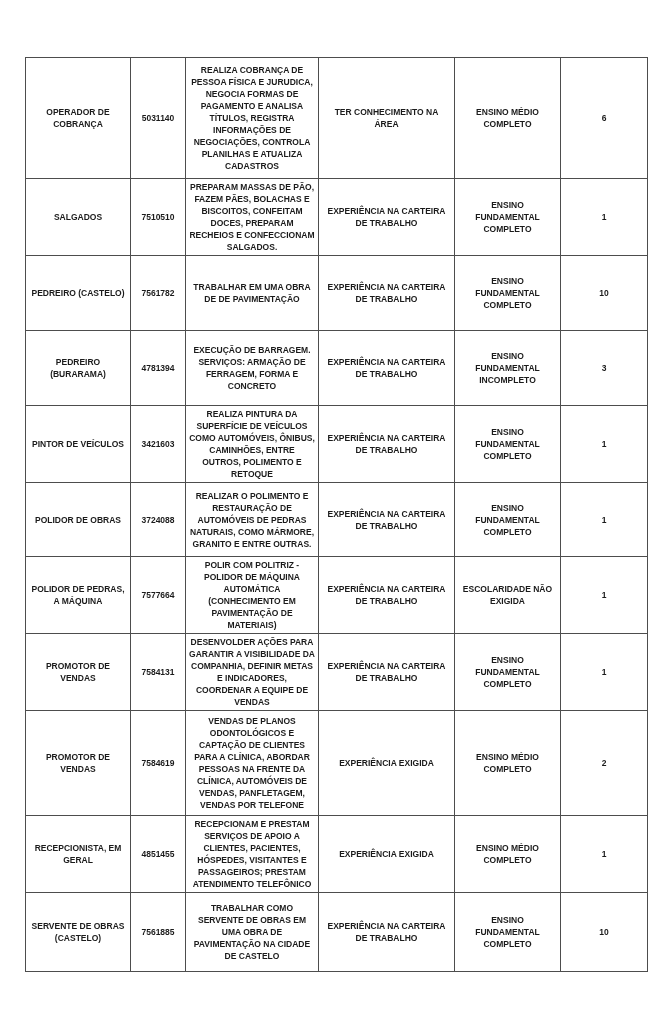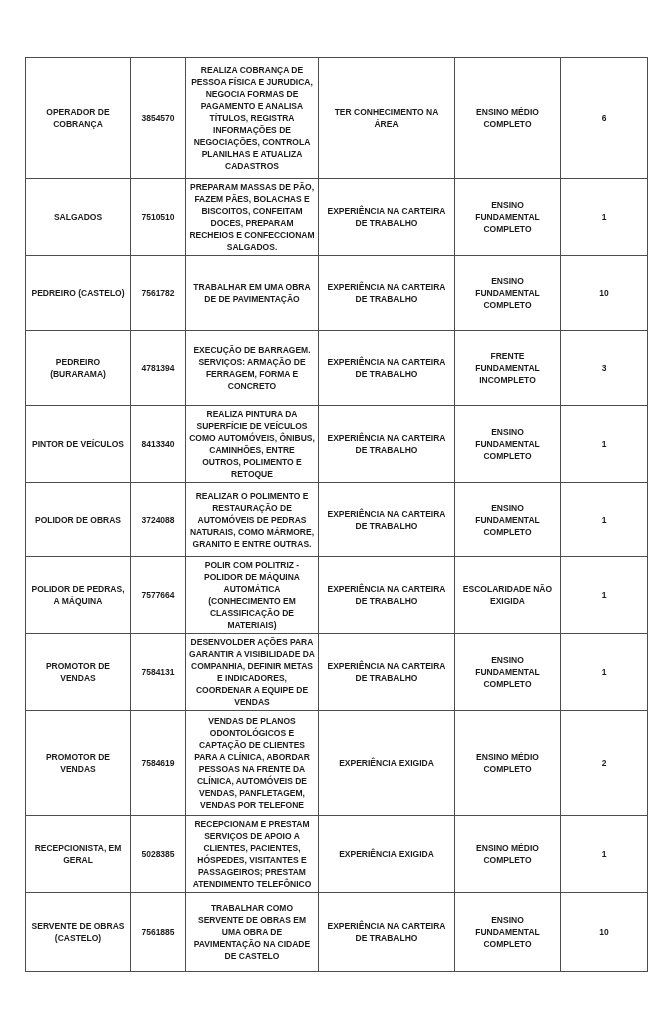--- a/index.html
+++ b/index.html
@@ -51,21 +51,21 @@
       <col class="c-occupation">
       <col class="c-code">
       <col class="c-desc">
       <col class="c-req">
       <col class="c-edu">
       <col class="c-qty">
     </colgroup>
     <tbody>
       <tr style="height:121px;">
         <td>OPERADOR DE COBRANÇA</td>
-        <td>3854570</td>
+        <td>5031140</td>
         <td>REALIZA COBRANÇA DE PESSOA FÍSICA E JURUDICA, NEGOCIA FORMAS DE PAGAMENTO E ANALISA TÍTULOS, REGISTRA INFORMAÇÕES DE NEGOCIAÇÕES, CONTROLA PLANILHAS E ATUALIZA CADASTROS</td>
         <td>TER CONHECIMENTO NA ÁREA</td>
         <td>ENSINO MÉDIO COMPLETO</td>
         <td>6</td>
       </tr>
       <tr style="height:70px;">
         <td>SALGADOS</td>
         <td>7510510</td>
         <td>PREPARAM MASSAS DE PÃO, FAZEM PÃES, BOLACHAS E BISCOITOS, CONFEITAM DOCES, PREPARAM RECHEIOS E CONFECCIONAM SALGADOS.</td>
         <td>EXPERIÊNCIA NA CARTEIRA DE TRABALHO</td>
@@ -78,43 +78,43 @@
         <td>TRABALHAR EM UMA OBRA DE DE PAVIMENTAÇÃO</td>
         <td>EXPERIÊNCIA NA CARTEIRA DE TRABALHO</td>
         <td>ENSINO FUNDAMENTAL COMPLETO</td>
         <td>10</td>
       </tr>
       <tr style="height:75px;">
         <td>PEDREIRO (BURARAMA)</td>
         <td>4781394</td>
         <td>EXECUÇÃO DE BARRAGEM. SERVIÇOS: ARMAÇÃO DE FERRAGEM, FORMA E CONCRETO</td>
         <td>EXPERIÊNCIA NA CARTEIRA DE TRABALHO</td>
-        <td>FRENTE FUNDAMENTAL INCOMPLETO</td>
+        <td>ENSINO FUNDAMENTAL INCOMPLETO</td>
         <td>3</td>
       </tr>
       <tr style="height:77px;">
         <td>PINTOR DE VEÍCULOS</td>
-        <td>8413340</td>
+        <td>3421603</td>
         <td>REALIZA PINTURA DA SUPERFÍCIE DE VEÍCULOS COMO AUTOMÓVEIS, ÔNIBUS, CAMINHÕES, ENTRE OUTROS, POLIMENTO E RETOQUE</td>
         <td>EXPERIÊNCIA NA CARTEIRA DE TRABALHO</td>
         <td>ENSINO FUNDAMENTAL COMPLETO</td>
         <td>1</td>
       </tr>
       <tr style="height:74px;">
         <td>POLIDOR DE OBRAS</td>
         <td>3724088</td>
         <td>REALIZAR O POLIMENTO E RESTAURAÇÃO DE AUTOMÓVEIS DE PEDRAS NATURAIS, COMO MÁRMORE, GRANITO E ENTRE OUTRAS.</td>
         <td>EXPERIÊNCIA NA CARTEIRA DE TRABALHO</td>
         <td>ENSINO FUNDAMENTAL COMPLETO</td>
         <td>1</td>
       </tr>
       <tr style="height:75px;">
         <td>POLIDOR DE PEDRAS, A MÁQUINA</td>
         <td>7577664</td>
-        <td>POLIR COM POLITRIZ - POLIDOR DE MÁQUINA AUTOMÁTICA (CONHECIMENTO EM CLASSIFICAÇÃO DE MATERIAIS)</td>
+        <td>POLIR COM POLITRIZ - POLIDOR DE MÁQUINA AUTOMÁTICA (CONHECIMENTO EM PAVIMENTAÇÃO DE MATERIAIS)</td>
         <td>EXPERIÊNCIA NA CARTEIRA DE TRABALHO</td>
         <td>ESCOLARIDADE NÃO EXIGIDA</td>
         <td>1</td>
       </tr>
       <tr style="height:76px;">
         <td>PROMOTOR DE VENDAS</td>
         <td>7584131</td>
         <td>DESENVOLDER AÇÕES PARA GARANTIR A VISIBILIDADE DA COMPANHIA, DEFINIR METAS E INDICADORES, COORDENAR A EQUIPE DE VENDAS</td>
         <td>EXPERIÊNCIA NA CARTEIRA DE TRABALHO</td>
         <td>ENSINO FUNDAMENTAL COMPLETO</td>
@@ -123,21 +123,21 @@
       <tr style="height:105px;">
         <td>PROMOTOR DE VENDAS</td>
         <td>7584619</td>
         <td>VENDAS DE PLANOS ODONTOLÓGICOS E CAPTAÇÃO DE CLIENTES PARA A CLÍNICA, ABORDAR PESSOAS NA FRENTE DA CLÍNICA, AUTOMÓVEIS DE VENDAS, PANFLETAGEM, VENDAS POR TELEFONE</td>
         <td>EXPERIÊNCIA EXIGIDA</td>
         <td>ENSINO MÉDIO COMPLETO</td>
         <td>2</td>
       </tr>
       <tr style="height:69px;">
         <td>RECEPCIONISTA, EM GERAL</td>
-        <td>5028385</td>
+        <td>4851455</td>
         <td>RECEPCIONAM E PRESTAM SERVIÇOS DE APOIO A CLIENTES, PACIENTES, HÓSPEDES, VISITANTES E PASSAGEIROS; PRESTAM ATENDIMENTO TELEFÔNICO</td>
         <td>EXPERIÊNCIA EXIGIDA</td>
         <td>ENSINO MÉDIO COMPLETO</td>
         <td>1</td>
       </tr>
       <tr style="height:79px;">
         <td>SERVENTE DE OBRAS (CASTELO)</td>
         <td>7561885</td>
         <td>TRABALHAR COMO SERVENTE DE OBRAS EM UMA OBRA DE PAVIMENTAÇÃO NA CIDADE DE CASTELO</td>
         <td>EXPERIÊNCIA NA CARTEIRA DE TRABALHO</td>

